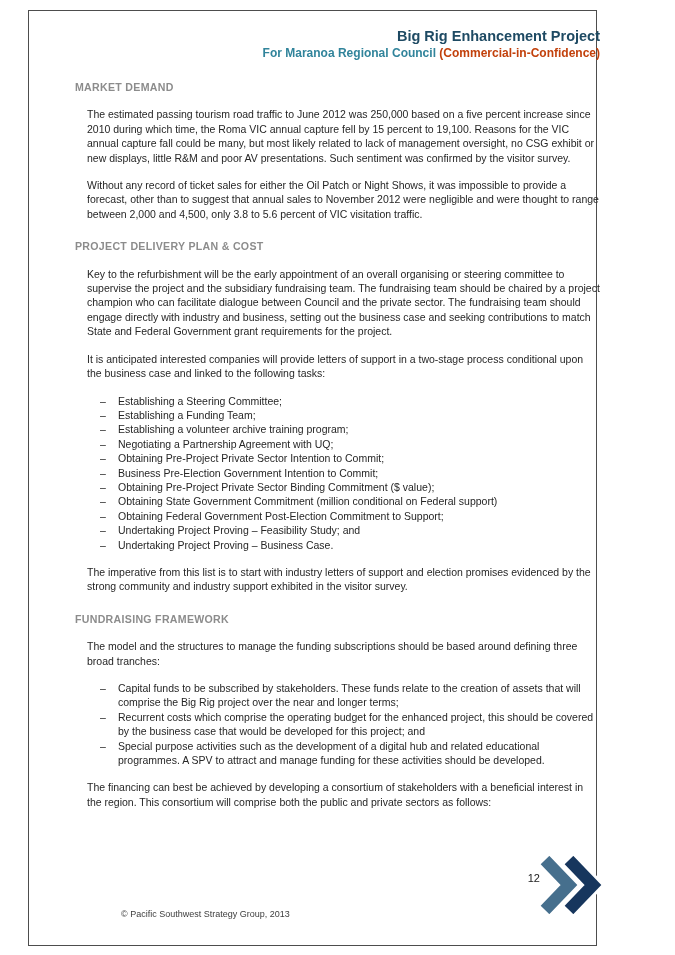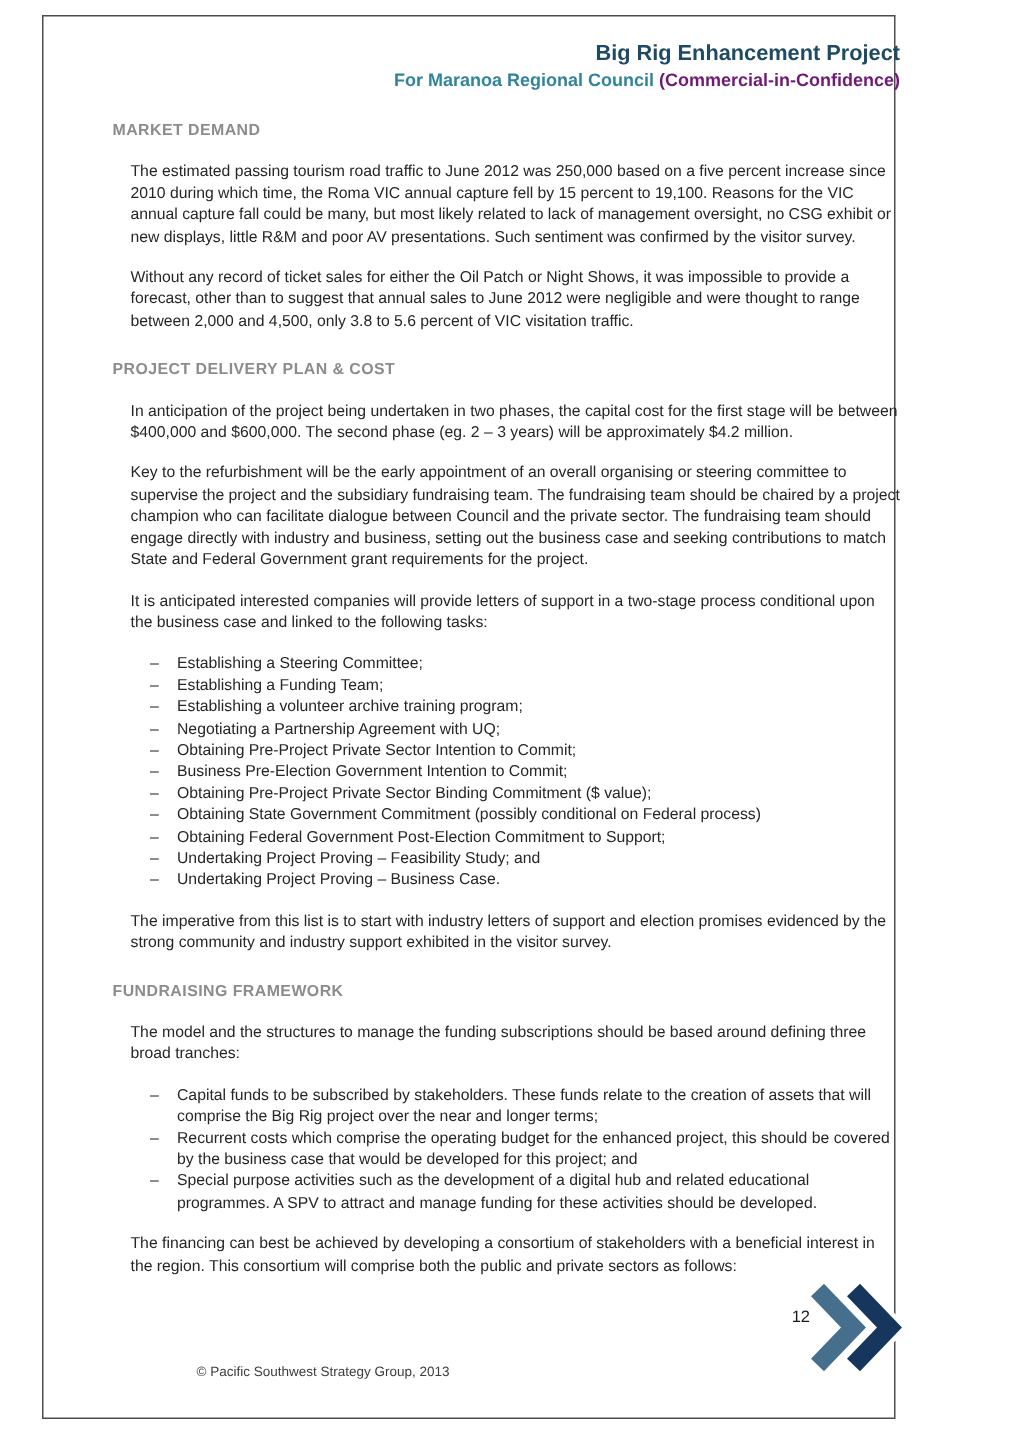--- a/index.html
+++ b/index.html
@@ -22,42 +22,42 @@
     position:absolute;
     left:75px; width:525px; top:27px;
     color:#262626;
     font-size:10.5px;
     line-height:14.4px;
   }
 
   .doc-header { text-align:right; margin-bottom:13px; }
   .doc-title  { color:#1e4a63; font-size:14.5px; font-weight:bold; line-height:18px; }
   .doc-subtitle { color:#31849b; font-size:12px; font-weight:bold; line-height:17px; }
-  .confidence { color:#701a75;margin-top:28px; }
+  .confidence { color:#c2410c;margin-top:28px; }
 
   .sec-heading {
     color:#8c8c8c;
     font-size:10.6px;
     font-weight:bold;
     letter-spacing:0.3px;
     margin:18px 0 13px 0;
   }
   .para { margin:0 0 13px 12px; }
 
   .dash-list { list-style:none; margin:6px 0 13px 0; }
   .dash-list li { display:flex; padding-left:25px; }
   .dash-list .marker { width:18px; flex:none; }
   .dash-list .li-text { flex:1; }
 
   .page-number {
     position:absolute; right:85px; bottom:71px;
     font-size:11px; color:#1a1a1a;
   }
   .copyright {
-    position:absolute; left:97px; bottom:36px;
+    position:absolute; left:87px; bottom:36px;
     font-size:9px; color:#3d3d3d;padding-left:34px;
   }
   .chevrons { position:absolute; right:17px; bottom:41px; }
 </style>
 </head>
 <body>
 
 <div class="page">
   <div class="border-frame"></div>
 
@@ -67,26 +67,25 @@
       <div class="doc-title">Big Rig Enhancement Project</div>
       <div class="doc-subtitle">
         <span>For Maranoa Regional Council</span>
         <span class="confidence">(Commercial-in-Confidence)</span>
       </div>
     </header>
 
     <section>
       <h2 class="sec-heading">MARKET DEMAND</h2>
       <p class="para">The estimated passing tourism road traffic to June 2012 was 250,000 based on a five percent increase since 2010 during which time, the Roma VIC annual capture fell by 15 percent to 19,100. Reasons for the VIC annual capture fall could be many, but most likely related to lack of management oversight, no CSG exhibit or new displays, little R&amp;M and poor AV presentations. Such sentiment was confirmed by the visitor survey.</p>
-      <p class="para">Without any record of ticket sales for either the Oil Patch or Night Shows, it was impossible to provide a forecast, other than to suggest that annual sales to June 2012 were negligible and were thought to range between 2,000 and 4,500, only 3.8 to 5.6 percent of VIC visitation traffic.</p>
+      <p class="para">Without any record of ticket sales for either the Oil Patch or Night Shows, it was impossible to provide a forecast, other than to suggest that annual sales to November 2012 were negligible and were thought to range between 2,000 and 4,500, only 3.8 to 5.6 percent of VIC visitation traffic.</p>
     </section>
 
     <section>
       <h2 class="sec-heading">PROJECT DELIVERY PLAN &amp; COST</h2>
-      <p class="para">In anticipation of the project being undertaken in two phases, the capital cost for the first stage will be between $400,000 and $600,000.  The second phase (eg. 2 – 3 years) will be approximately $4.2 million.</p>
       <p class="para">Key to the refurbishment will be the early appointment of an overall organising or steering committee to supervise the project and the subsidiary fundraising team.  The fundraising team should be chaired by a project champion who can facilitate dialogue between Council and the private sector.  The fundraising team should engage directly with industry and business, setting out the business case and seeking contributions to match State and Federal Government grant requirements for the project.</p>
       <p class="para">It is anticipated interested companies will provide letters of support in a two-stage process conditional upon the business case and linked to the following tasks:</p>
 
       <ul class="dash-list">
         <li>
             <span class="marker">–</span>
             <span class="li-text">Establishing a Steering Committee;</span>
           </li>
         <li>
             <span class="marker">–</span>
@@ -107,21 +106,21 @@
         <li>
             <span class="marker">–</span>
             <span class="li-text">Business Pre-Election Government Intention to Commit;</span>
           </li>
         <li>
             <span class="marker">–</span>
             <span class="li-text">Obtaining Pre-Project Private Sector Binding Commitment ($ value);</span>
           </li>
         <li>
             <span class="marker">–</span>
-            <span class="li-text">Obtaining State Government Commitment (possibly conditional on Federal process)</span>
+            <span class="li-text">Obtaining State Government Commitment (million conditional on Federal support)</span>
           </li>
         <li>
             <span class="marker">–</span>
             <span class="li-text">Obtaining Federal Government Post-Election Commitment to Support;</span>
           </li>
         <li>
             <span class="marker">–</span>
             <span class="li-text">Undertaking Project Proving – Feasibility Study; and</span>
           </li>
         <li>

